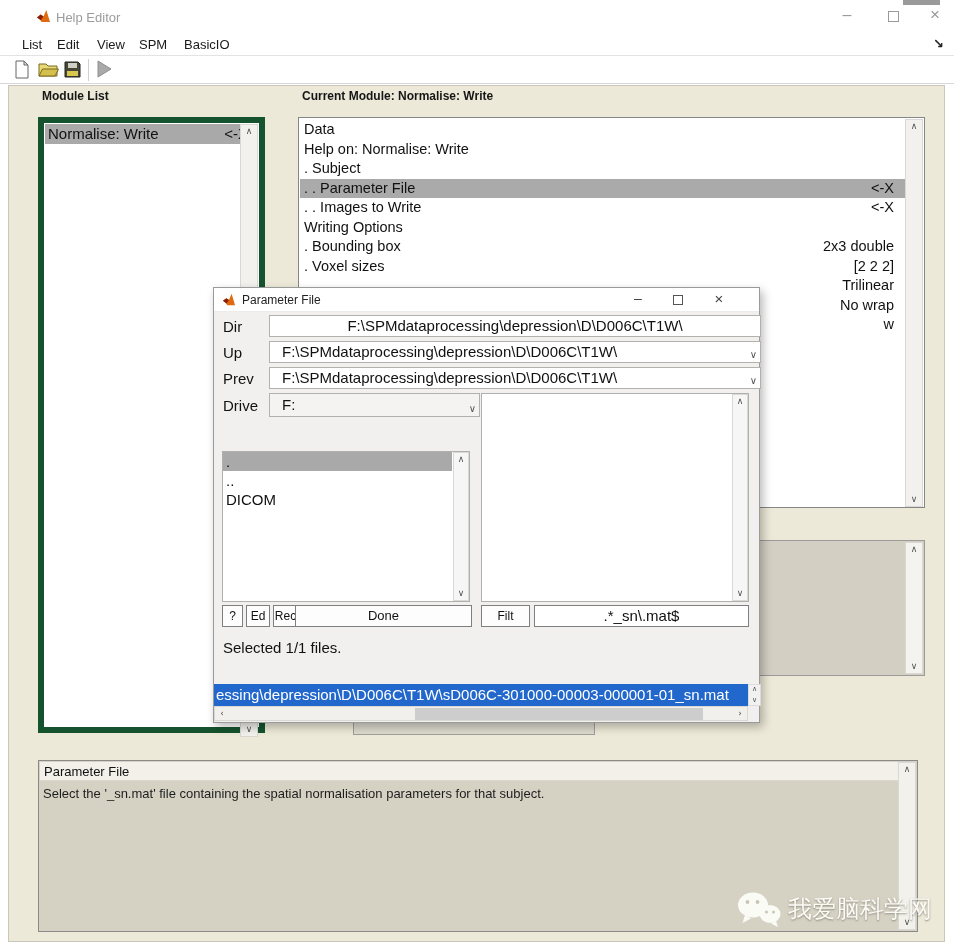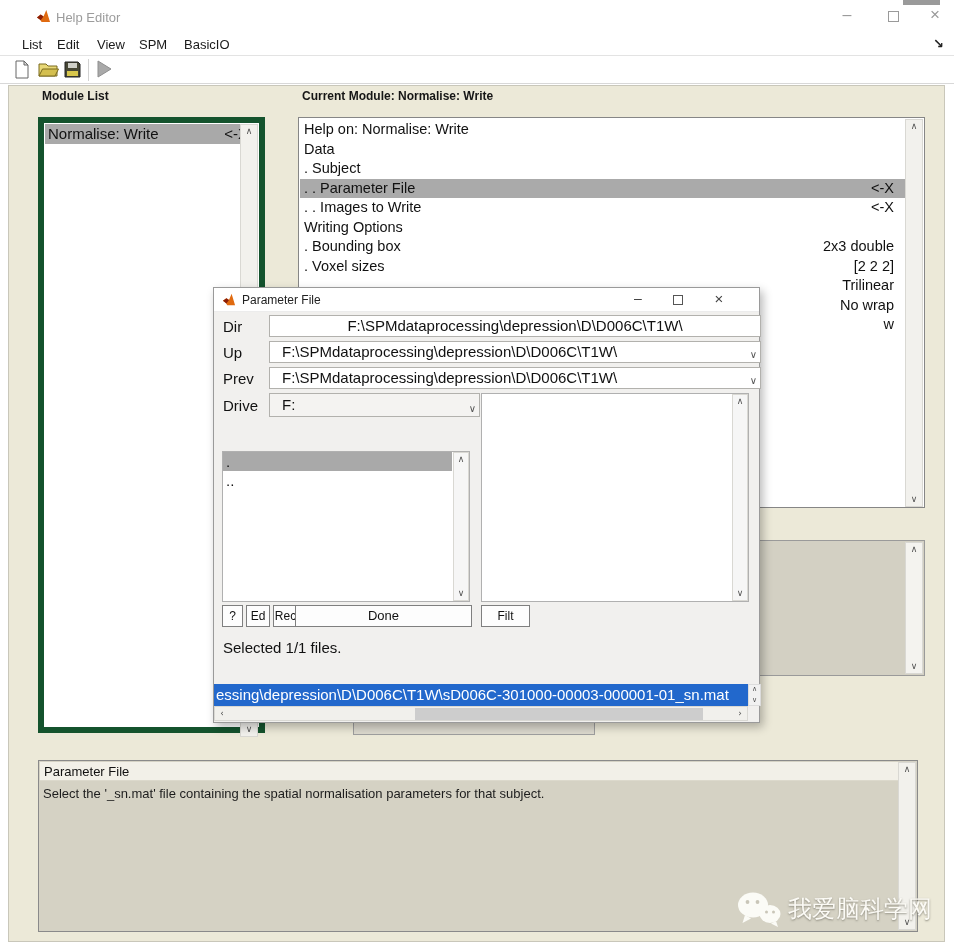--- a/index.html
+++ b/index.html
@@ -145,25 +145,25 @@
   </div>
   <div class="vsb" style="right:1px;top:1px;width:18px;height:613px">
     <span class="sbg">∧</span>
     <span class="sbg">∨</span>
   </div>
 </div>
 
 <div class="abs tree">
   <div class="tree-rows">
     <div class="trow">
+        <span>Data</span>
+        <span class="val"></span>
+      </div>
+    <div class="trow">
         <span>Help on: Normalise: Write</span>
-        <span class="val"></span>
-      </div>
-    <div class="trow">
-        <span>Data</span>
         <span class="val"></span>
       </div>
     <div class="trow">
         <span>. Subject</span>
         <span class="val"></span>
       </div>
     <div class="trow sel">
         <span>. . Parameter File</span>
         <span class="val">&lt;-X</span>
       </div>
@@ -266,31 +266,33 @@
   <div class="dlist" style="left:267px;top:105px;width:268px;height:209px">
     <div class="vsb" style="right:0;top:0;width:16px;height:207px;background:#f6f6f6">
       <span class="sbg">∧</span>
       <span class="sbg">∨</span>
     </div>
   </div>
 
   <div class="dlist" style="left:8px;top:163px;width:248px;height:151px">
     <div class="flrow sel">.</div>
     <div class="flrow">..</div>
+    <div class="flrow">DICOM</div>
     <div class="vsb" style="right:0;top:0;width:16px;height:149px;background:#f6f6f6">
       <span class="sbg">∧</span>
       <span class="sbg">∨</span>
     </div>
   </div>
 
   <div class="dbtn" style="left:8px;width:21px">?</div>
   <div class="dbtn" style="left:32px;width:24px">Ed</div>
   <div class="dbtn" style="left:59px;width:25px">Rec</div>
   <div class="dbtn" style="left:81px;width:177px;z-index:2;font-size:13px">Done</div>
   <div class="dbtn" style="left:267px;width:49px">Filt</div>
+  <div class="dfield" style="left:320px;top:317px;width:215px;height:22px;text-align:center;border-color:#7f7f7f">.*_sn\.mat$</div>
 
   <div class="dstatus">Selected 1/1 files.</div>
 
   <div class="dsel">essing\depression\D\D006C\T1W\sD006C-301000-00003-000001-01_sn.mat</div>
   <div class="spinner">
     <span class="sbg">∧</span>
     <span class="sbg">∨</span>
   </div>
 
   <div class="hsb" style="left:0;top:418px;width:534px;height:15px">

